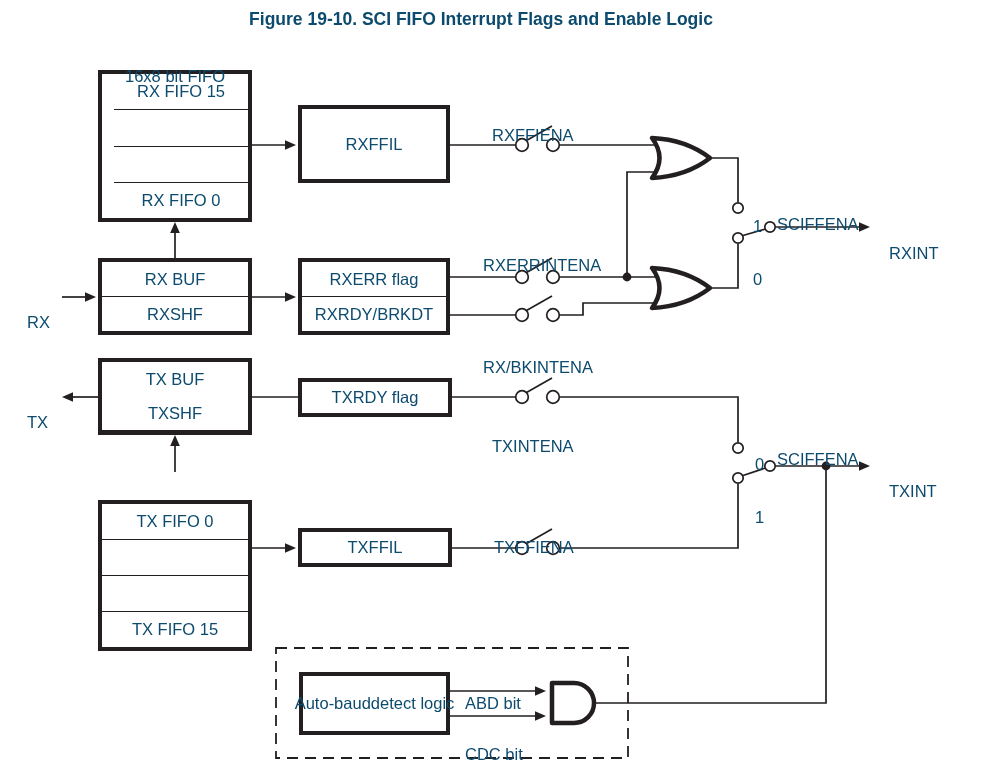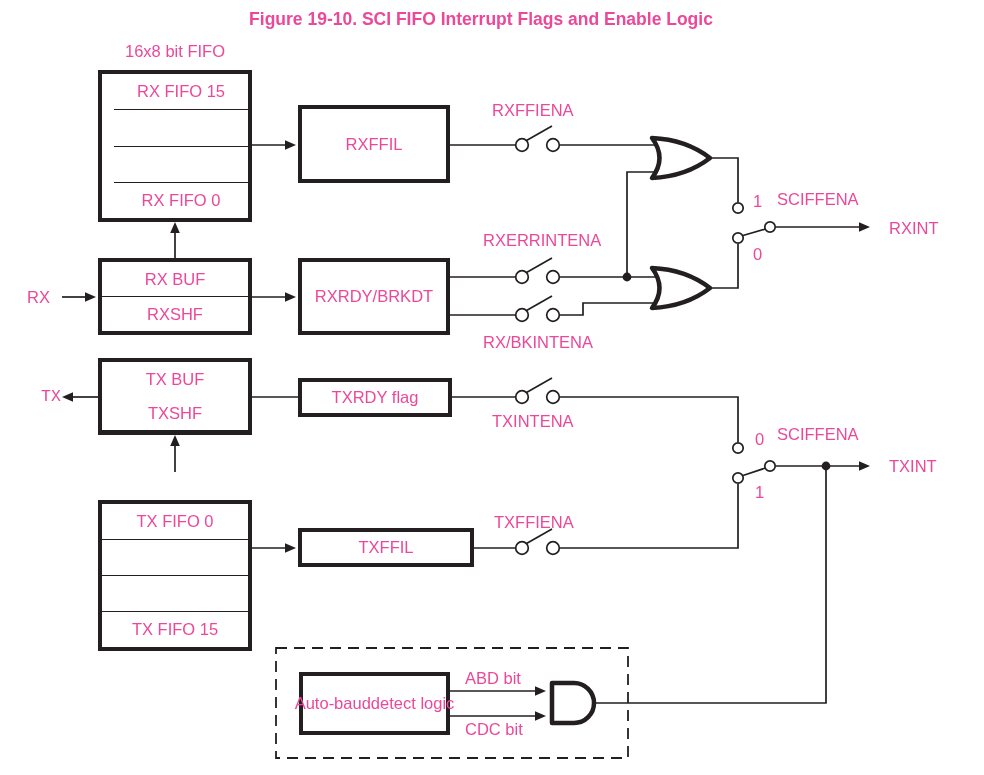--- a/index.html
+++ b/index.html
@@ -2,21 +2,21 @@
 <html><head>
 <meta charset="utf-8">
 <style>
   html, body { margin: 0; padding: 0; background: #ffffff; }
   .canvas {
     position: relative;
     width: 984px;
     height: 775px;
     background: #ffffff;
     font-family: "Liberation Sans", sans-serif;
-    color: #ec4899;
+    color: #0c4a6e;
     overflow: hidden;
   }
   svg.wiring {
     position: absolute; left: 0; top: 0; z-index: 1;
   }
   .box {
     position: absolute;
     border: 4px solid #231f20;
     background: #ffffff;
     box-sizing: border-box;
@@ -34,20 +34,21 @@
     line-height: 1;
   }
   .box .row.sep { border-bottom: 1.7px solid #231f20; }
   .box .row.twoline { flex-direction: row; line-height: 19px; }
   .lbl {
     position: absolute;
     font-size: 16.5px;
     white-space: nowrap;
     line-height: 1.1;
     z-index: 3;
+    margin-top: 25px;
   }
   .title {
     position: absolute;
     left: 0; top: 9px; width: 962px;
     text-align: center;
     font-weight: bold;
     font-size: 17.5px;
     z-index: 3;
   }
 </style>
@@ -189,52 +190,53 @@
   <div class="box" style="left:298px;top:105px;width:152px;height:78px;">
     <div class="row">RXFFIL</div>
   </div>
 
   <div class="box" style="left:98px;top:258px;width:154px;height:77px;">
     <div class="row sep">RX BUF</div>
     <div class="row">RXSHF</div>
   </div>
 
   <div class="box" style="left:298px;top:258px;width:152px;height:77px;">
+    <div class="row sep">RXERR flag</div>
     <div class="row">RXRDY/BRKDT</div>
   </div>
 
   <div class="box" style="left:98px;top:358px;width:154px;height:77px;">
     <div class="row">TX BUF</div>
     <div class="row sep">TXSHF</div>
   </div>
 
   <div class="box" style="left:298px;top:378px;width:154px;height:39px;">
     <div class="row">TXRDY flag</div>
   </div>
 
   <div class="box" style="left:98px;top:472px;width:154px;height:151px;margin-top:28px;">
     <div class="row sep">TX FIFO 0</div>
     <div class="row sep"></div>
     <div class="row sep"></div>
     <div class="row">TX FIFO 15</div>
   </div>
 
-  <div class="box" style="left:298px;top:528px;width:176px;height:39px;align-items:center;">
+  <div class="box" style="left:298px;top:528px;width:154px;height:39px;align-items:center;">
     <div class="row">TXFFIL</div>
   </div>
 
   <div class="box" style="left:299px;top:672px;width:151px;height:63px;">
     <div class="row twoline">
       <span>Auto-baud</span>
       <span>detect logic</span>
     </div>
   </div>
 
   <div class="lbl" style="left:27px;top:288px;">RX</div>
-  <div class="lbl" style="left:41px;top:388px;font-family:Liberation Mono, monospace;">TX</div>
+  <div class="lbl" style="left:27px;top:388px;">TX</div>
   <div class="lbl" style="left:492px;top:101px;">RXFFIENA</div>
   <div class="lbl" style="left:483px;top:231px;">RXERRINTENA</div>
   <div class="lbl" style="left:483px;top:333px;">RX/BKINTENA</div>
   <div class="lbl" style="left:492px;top:412px;">TXINTENA</div>
   <div class="lbl" style="left:494px;top:513px;">TXFFIENA</div>
   <div class="lbl" style="left:753px;top:192px;">1</div>
   <div class="lbl" style="left:777px;top:190px;">SCIFFENA</div>
   <div class="lbl" style="left:753px;top:245px;">0</div>
   <div class="lbl" style="left:889px;top:219px;">RXINT</div>
   <div class="lbl" style="left:755px;top:430px;">0</div>

